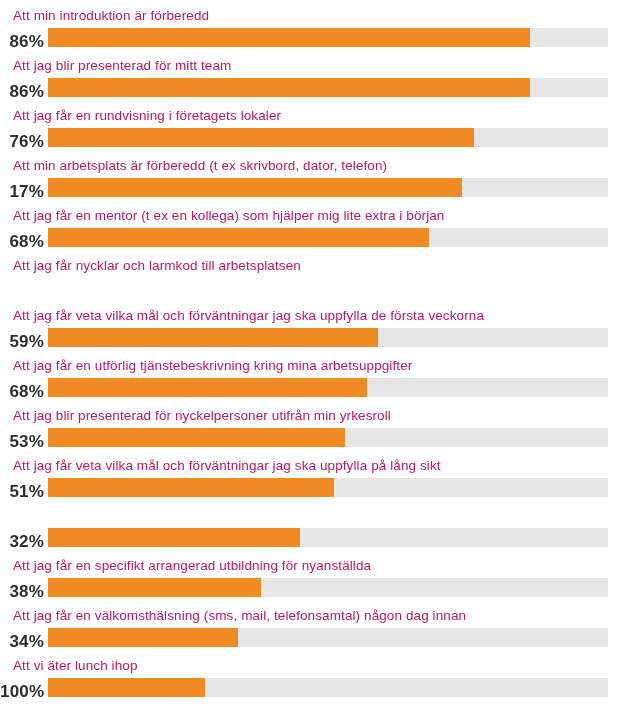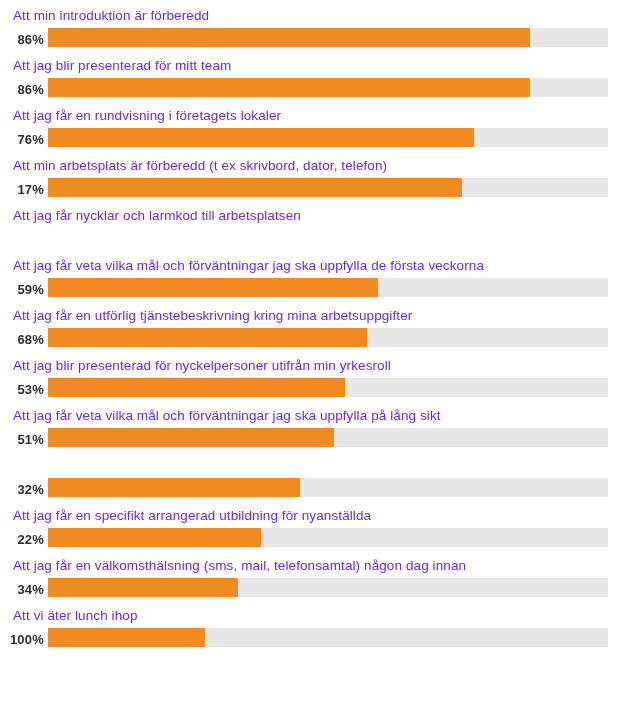--- a/index.html
+++ b/index.html
@@ -22,38 +22,38 @@
   .row {
     height: 50px;
     position: relative;
   }
   .question {
     position: absolute;
     left: 13px;
     top: 2px;
     font-size: 13.5px;
     line-height: 20px;
-    color: #6d28d9;
+    color: #be185d;
     white-space: nowrap;
     letter-spacing: 0.1px;
   }
   .bar-area {
     position: absolute;
     left: 0;
     top: 24px;
     width: 634px;
     height: 20px;
   }
   .value-label {
     position: absolute;
     left: 0;
     top: 4px;
     width: 44px;
     text-align: right;
-    font-size: 13px;
+    font-size: 17px;
     font-weight: bold;
     color: #2e2e2e;
     letter-spacing: 0.2px;
   }
   .track {
     position: absolute;
     left: 48px;
     top: 0;
     width: 560px;
     height: 19px;
@@ -101,20 +101,29 @@
     <div class="row">
       <div class="question">Att min arbetsplats är förberedd (t ex skrivbord, dator, telefon)</div>
       <div class="bar-area">
         <div class="value-label">17%</div>
         <div class="track" style="background: rgb(231, 231, 231);">
           <div class="fill" style="background: rgb(239, 139, 34); width: 74%;"></div>
         </div>
       </div>
     </div>
     <div class="row">
+      <div class="question">Att jag får en mentor (t ex en kollega) som hjälper mig lite extra i början</div>
+      <div class="bar-area">
+        <div class="value-label">68%</div>
+        <div class="track" style="background: rgb(231, 231, 231);">
+          <div class="fill" style="background: rgb(239, 139, 34); width: 68%;"></div>
+        </div>
+      </div>
+    </div>
+    <div class="row">
       <div class="question">Att jag får nycklar och larmkod till arbetsplatsen</div>
     </div>
     <div class="row">
       <div class="question">Att jag får veta vilka mål och förväntningar jag ska uppfylla de första veckorna</div>
       <div class="bar-area">
         <div class="value-label">59%</div>
         <div class="track" style="background: rgb(231, 231, 231);">
           <div class="fill" style="background: rgb(239, 139, 34); width: 59%;"></div>
         </div>
       </div>
@@ -150,21 +159,21 @@
       <div class="bar-area">
         <div class="value-label">32%</div>
         <div class="track" style="background: rgb(231, 231, 231);">
           <div class="fill" style="background: rgb(239, 139, 34); width: 45%;"></div>
         </div>
       </div>
     </div>
     <div class="row">
       <div class="question">Att jag får en specifikt arrangerad utbildning för nyanställda</div>
       <div class="bar-area">
-        <div class="value-label">22%</div>
+        <div class="value-label">38%</div>
         <div class="track" style="background: rgb(231, 231, 231);">
           <div class="fill" style="background: rgb(239, 139, 34); width: 38%;"></div>
         </div>
       </div>
     </div>
     <div class="row">
       <div class="question">Att jag får en välkomsthälsning (sms, mail, telefonsamtal) någon dag innan</div>
       <div class="bar-area">
         <div class="value-label">34%</div>
         <div class="track" style="background: rgb(231, 231, 231);">

